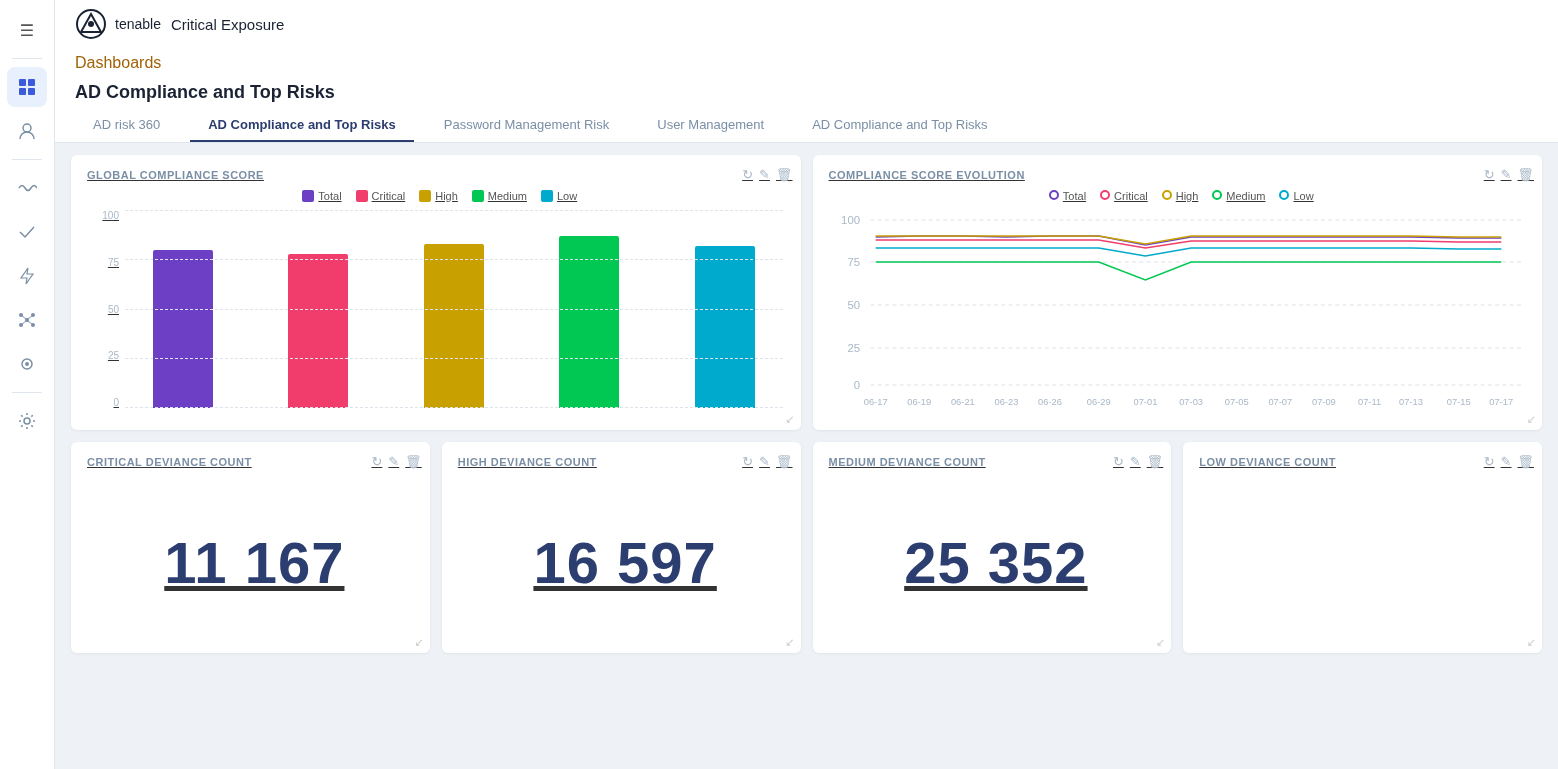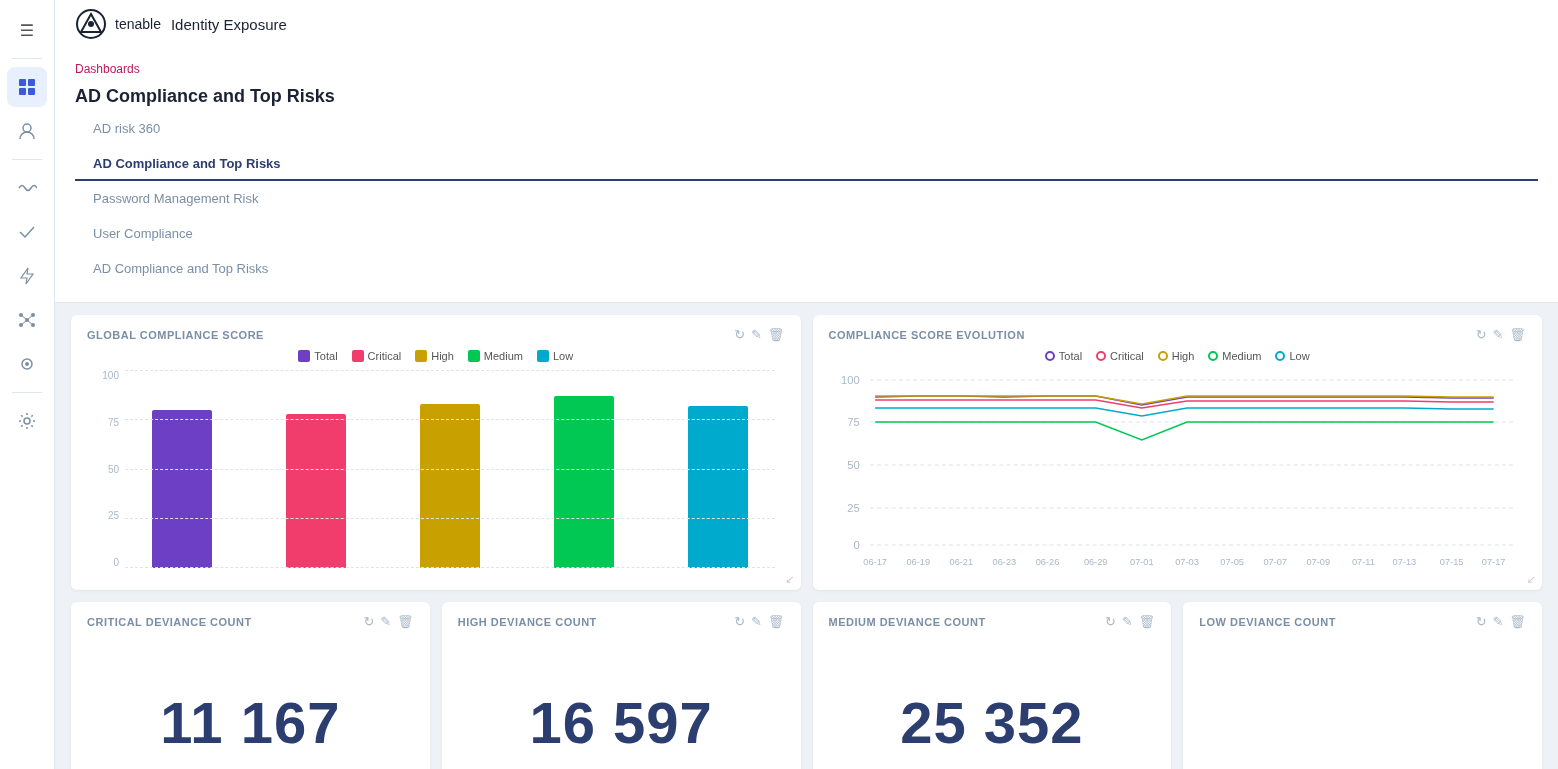--- a/index.html
+++ b/index.html
@@ -43,21 +43,21 @@
     .main {
       flex: 1;
       display: flex;
       flex-direction: column;
       overflow: hidden;
     }
 
     
     .header {
       background: #fff;
-      padding: 8px 20px 16px 20px;
+      padding: 8px 20px 0 20px;
       border-bottom: 1px solid #e0e6ed;
     }
     .header-top {
       display: flex;
       align-items: center;
       gap: 12px;
       padding-bottom: 6px;
     }
     .logo {
       display: flex;
@@ -67,33 +67,31 @@
     .logo-icon {
       width: 32px;
       height: 32px;
     }
     .breadcrumb-bar {
       display: flex;
       align-items: center;
       padding: 4px 0 0 0;
     }
     .breadcrumb-text {
-      font-size: 12px;
-      color: #be185d;
+      font-size: 16px;
+      color: #a16207;
       padding: 4px 12px 4px 0;
-      margin-top: 8px;
     }
 
     
     .tabs {
       display: flex;
-      gap: 2px;
+      gap: 12px;
       border-bottom: none;
       margin-top: 2px;
-      flex-direction: column;
     }
     .tab {
       padding: 8px 18px;
       font-size: 13px;
       color: #7a8fa6;
       cursor: pointer;
       border-bottom: 2px solid transparent;
       white-space: nowrap;
     }
     .tab.active {
@@ -123,23 +121,24 @@
       display: grid;
       grid-template-columns: 1fr 1fr 1fr 1fr;
       gap: 12px;
       border-radius: 22px;
     }
 
     
     .card {
       background: #fff;
       border-radius: 6px;
-      padding: 12px 16px 16px 16px;
+      padding: 12px 8px 16px 16px;
       position: relative;
       box-shadow: 0 1px 3px rgba(0,0,0,0.06);
+      text-decoration: underline;
     }
     .card-header {
       display: flex;
       justify-content: space-between;
       align-items: center;
       margin-bottom: 8px;
     }
     .card-title {
       font-size: 11px;
       font-weight: 700;
@@ -172,21 +171,20 @@
       gap: 14px;
       align-items: center;
       flex-wrap: wrap;
       font-size: 11px;
       color: #555;
       margin-bottom: 8px;
       justify-content: center;
     }
     .legend-item {
       display: flex;
-      align-items: center;
       gap: 4px;
     }
     .legend-dot {
       width: 12px;
       height: 12px;
       border-radius: 2px;
       flex-shrink: 0;
     }
     .legend-dot.circle {
       border-radius: 50%;
@@ -300,34 +298,34 @@
 
   <div class="header">
     <div class="header-top">
       <div class="logo">
         <svg class="logo-icon" viewBox="0 0 32 32" fill="none" xmlns="http://www.w3.org/2000/svg">
           <circle cx="16" cy="16" r="14" stroke="#1a2233" stroke-width="2" fill="none"></circle>
           <path d="M16 6 L26 24 L6 24 Z" fill="none" stroke="#1a2233" stroke-width="2"></path>
           <circle cx="16" cy="16" r="3" fill="#1a2233"></circle>
         </svg>
         <span style="font-size:14px; color:#1a2233; font-weight:400;">tenable</span>
-        <span style="font-size:15px; color:#1a2233; font-weight:500; margin-left:2px;">Identity Exposure</span>
+        <span style="font-size:15px; color:#1a2233; font-weight:500; margin-left:2px;">Critical Exposure</span>
       </div>
     </div>
     <div class="breadcrumb-bar">
       <span class="breadcrumb-text">Dashboards</span>
     </div>
     <div class="page-title-row">
       <span class="page-title">AD Compliance and Top Risks</span>
     </div>
     <div class="tabs">
       <div class="tab">AD risk 360</div>
       <div class="tab active">AD Compliance and Top Risks</div>
       <div class="tab">Password Management Risk</div>
-      <div class="tab">User Compliance</div>
+      <div class="tab">User Management</div>
       <div class="tab">AD Compliance and Top Risks</div>
     </div>
   </div>
 
   <div class="dashboard">
 
     <div class="chart-row">
 
       <div class="card">
         <div class="card-header">

